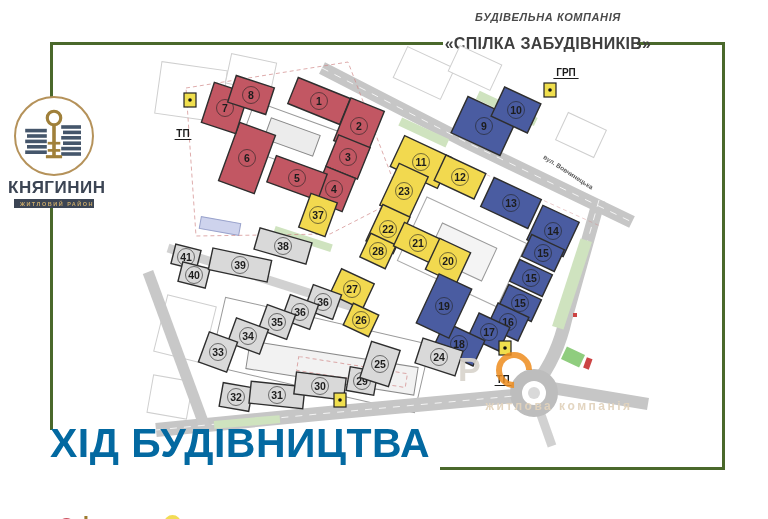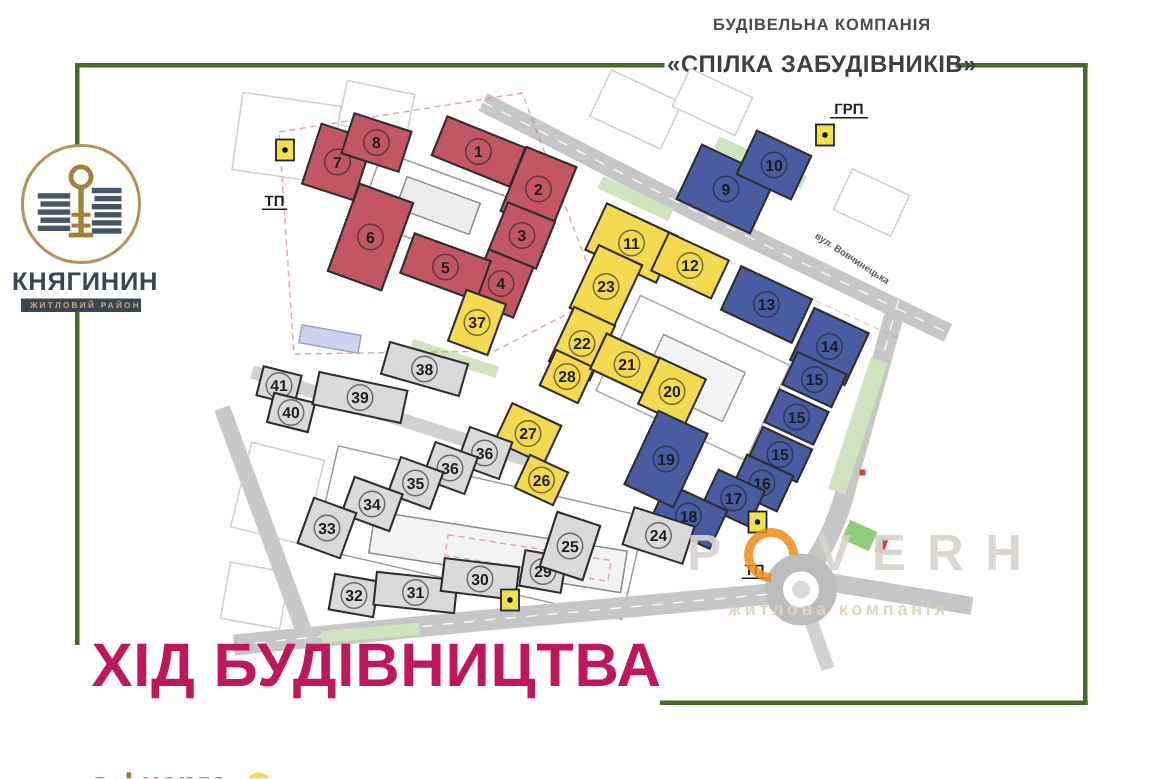--- a/index.html
+++ b/index.html
@@ -1,40 +1,40 @@
 <!DOCTYPE html>
 <html><head>
 <meta charset="utf-8">
 <style>
   html,body{margin:0;padding:0;background:#ffffff;}
   .canvas{position:relative;width:768px;height:519px;background:#ffffff;overflow:hidden;
           font-family:"Liberation Sans", sans-serif;}
   .frame-seg{position:absolute;background:#4a682b;}
   
   .header{position:absolute;left:408px;top:11px;width:280px;text-align:center;color:#4a4a4a;}
-  .header .l1{font-size:11px;font-weight:bold;letter-spacing:.6px;}
+  .header .l1{font-size:11px;font-weight:bold;letter-spacing:.6px;font-style:italic;}
   .header .l2{font-size:16px;font-weight:bold;color:#3f3f3f;letter-spacing:.3px;margin-top:12px;}
   
   .logo{position:absolute;left:8px;top:96px;width:92px;text-align:right;}
   .logo-circle{width:76px;height:76px;margin:0 auto;border:2px solid #b5925a;border-radius:50%;
                background:#fff;display:flex;align-items:center;justify-content:center;}
   .logo-name{font-size:17px;font-weight:bold;color:#3c4554;letter-spacing:.5px;margin-top:2px;}
   .logo-strip{background:#3c4554;color:#c9a96a;font-size:5.5px;font-weight:bold;letter-spacing:1.5px;
               padding:1.5px 0;margin:1px 6px 0 6px;text-transform:uppercase;}
   
   #site-map{position:absolute;left:0;top:0;width:768px;height:519px;}
   
   .watermark{position:absolute;left:458px;top:350px;display:flex;align-items:center;gap:13px;
              color:rgba(216,212,204,.92);font-size:34px;font-weight:600;letter-spacing:2px;}
   .wm-circle{width:24px;height:24px;border:6px solid rgba(238,140,30,.85);border-radius:50%;
              border-bottom-color:transparent;transform:rotate(-45deg);}
   .wm-sub{position:absolute;left:434px;top:399px;width:250px;text-align:center;font-size:12px;
           font-weight:bold;letter-spacing:2.5px;color:rgba(226,211,189,.95);}
   
-  .page-title{position:absolute;left:61px;top:420px;font-size:41px;font-weight:800;color:#be185d;
+  .page-title{position:absolute;left:50px;top:420px;font-size:41px;font-weight:800;color:#0369a1;
               letter-spacing:.5px;white-space:nowrap;}
   .legend{position:absolute;left:58px;top:463px;display:flex;align-items:center;gap:12px;}
   .legend-item{display:flex;align-items:flex-end;gap:8px;margin-top:48px;}
   .legend-dot{width:17px;height:17px;border-radius:50%;}
   .legend-label{font-size:21px;font-weight:bold;color:#9d7b2f;white-space:nowrap;}
 </style>
 </head>
 <body>
 
 <div class="canvas">
@@ -382,21 +382,20 @@
           <text x="503" y="383" text-anchor="middle" font-size="10" font-weight="bold" fill="#1c1c1c" font-family="&quot;Liberation Sans&quot;, sans-serif">ТП</text>
           <line x1="494.6" y1="385.5" x2="511.4" y2="385.5" stroke="#1c1c1c" stroke-width="1"></line>
         </g>
         <text x="567" y="174" text-anchor="middle" font-size="6.5" fill="#5a5a5a" font-weight="bold" transform="rotate(33 567 174)" font-family="&quot;Liberation Sans&quot;, sans-serif">вул. Вовчинецька</text>
       </g>
   </svg>
 
   <div class="watermark">
     <span>P</span>
     <span class="wm-circle"></span>
-    <span style="letter-spacing:14px;">VERH</span>
   </div>
   <div class="wm-sub">житлова компанія</div>
 
   <div class="page-title">ХІД БУДІВНИЦТВА</div>
 
   <div class="legend">
     <div class="legend-item">
       <span class="legend-dot" style="background: rgb(201, 82, 95);"></span>
       <span class="legend-label">І черга</span>
     </div>

